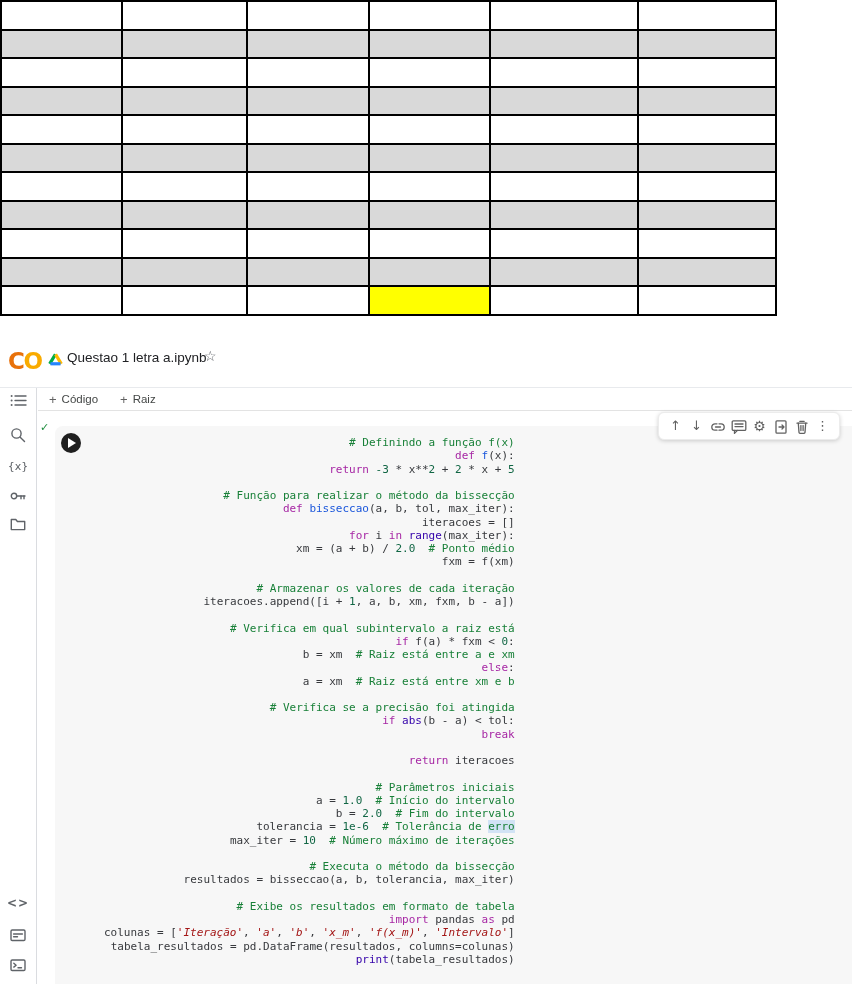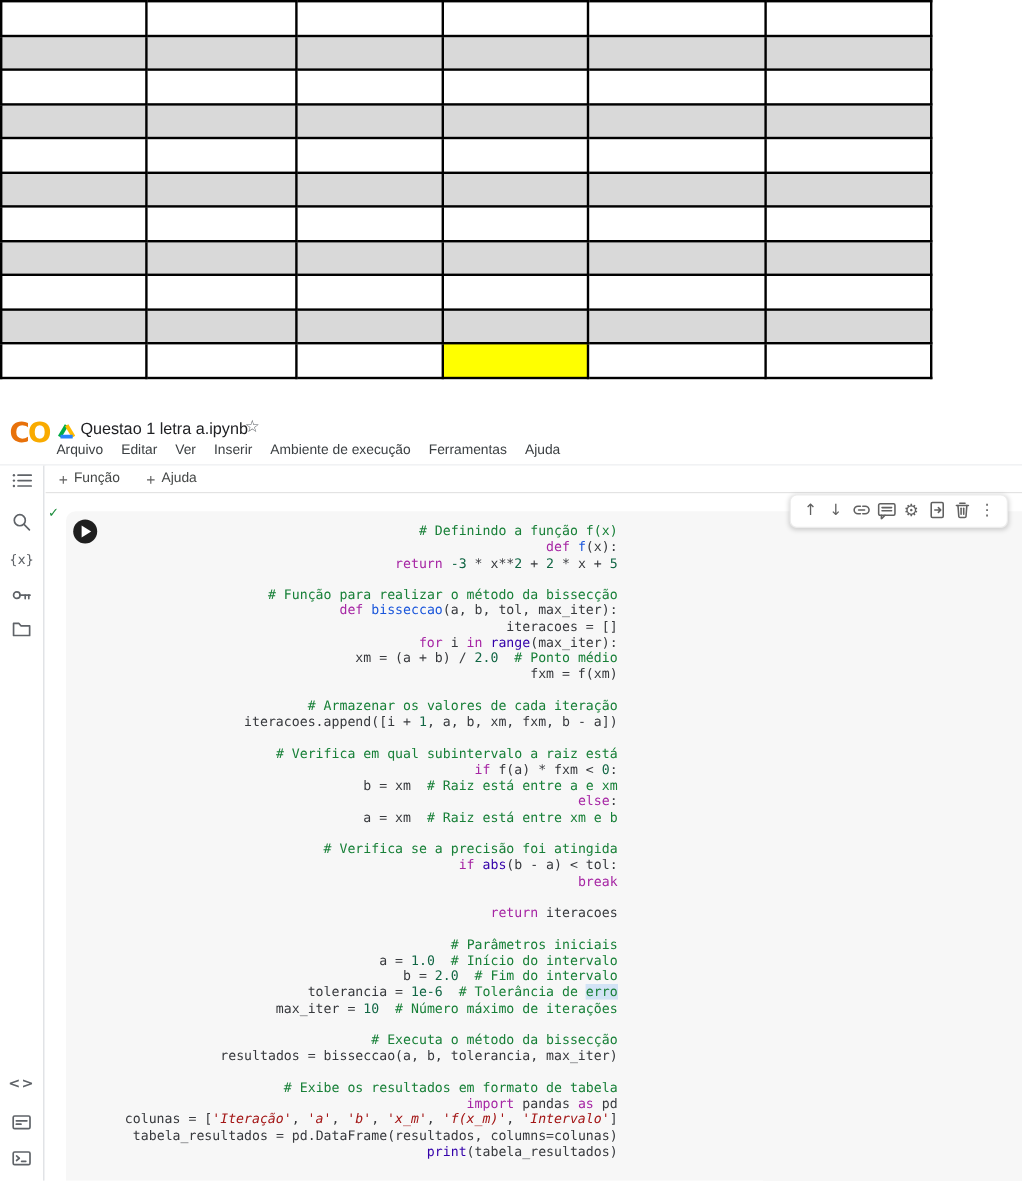--- a/index.html
+++ b/index.html
@@ -174,29 +174,20 @@
     <svg width="15" height="14" viewBox="0 0 16 14">
       <line x1="7.9" y1="2" x2="1.8" y2="12.2" stroke="#00ac47" stroke-width="3.4"></line>
       <line x1="8.1" y1="2" x2="14.2" y2="12.2" stroke="#ffba00" stroke-width="3.4"></line>
       <line x1="2.6" y1="12.1" x2="13.4" y2="12.1" stroke="#2684fc" stroke-width="3.4"></line>
     </svg>
   </span>
 
   <div class="nb-title">Questao 1 letra a.ipynb</div>
   <div class="star">☆</div>
 
-  <div class="menubar">
-    <span>Arquivo</span>
-    <span>Editar</span>
-    <span>Ver</span>
-    <span>Inserir</span>
-    <span>Ambiente de execução</span>
-    <span>Ferramentas</span>
-    <span>Ajuda</span>
-  </div>
 
   <div class="hdr-divider"></div>
 
   <div class="sidebar">
     <span class="sb-icon sb-toc">
       <svg class="ic" width="17" height="13" viewBox="0 0 17 13">
         <circle cx="1.6" cy="2" r="1" fill="#5f6368" stroke="none"></circle>
           <line x1="5" y1="2" x2="16" y2="2"></line>
         <circle cx="1.6" cy="6.5" r="1" fill="#5f6368" stroke="none"></circle>
           <line x1="5" y1="6.5" x2="16" y2="6.5"></line>
@@ -237,25 +228,25 @@
         <rect x="1" y="2" width="14" height="10.5" rx="1.2"></rect>
         <path d="M3.8 5.3l2.3 1.9-2.3 1.9"></path>
           <line x1="8" y1="9.8" x2="11.5" y2="9.8"></line>
       </svg>
     </span>
   </div>
 
   <div class="toolbar">
     <span class="tb-btn">
       <span class="tb-plus">+</span>
-      <span>Função</span>
+      <span>Código</span>
     </span>
     <span class="tb-btn">
       <span class="tb-plus">+</span>
-      <span>Ajuda</span>
+      <span>Raiz</span>
     </span>
   </div>
 
   <div class="content">
     <span class="cell-check">✓</span>
 
     <div class="cell">
       <div class="run-btn">
           <span class="play"></span>
         </div>

